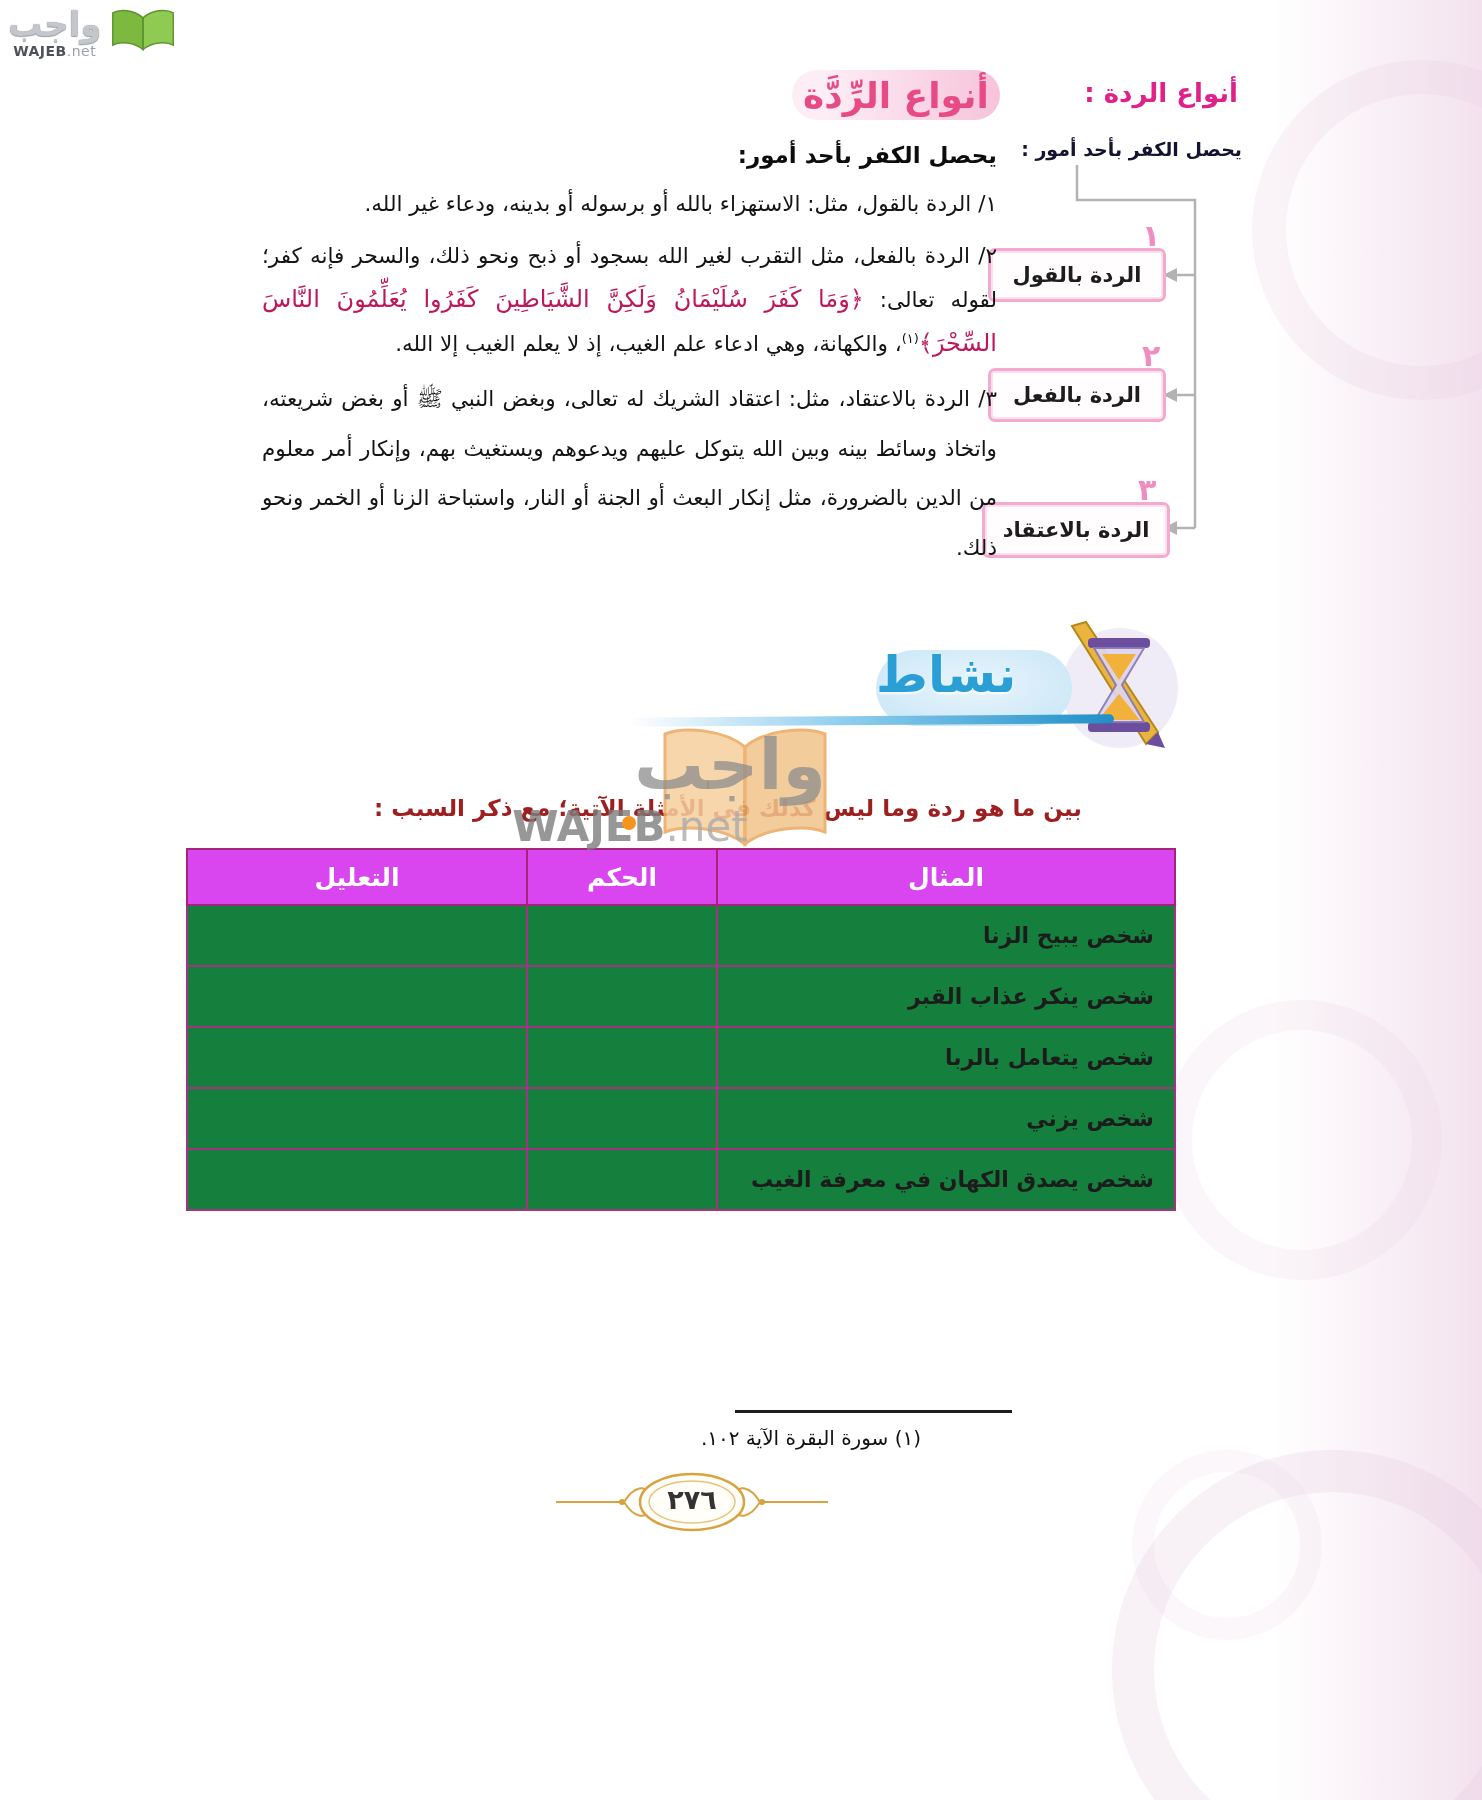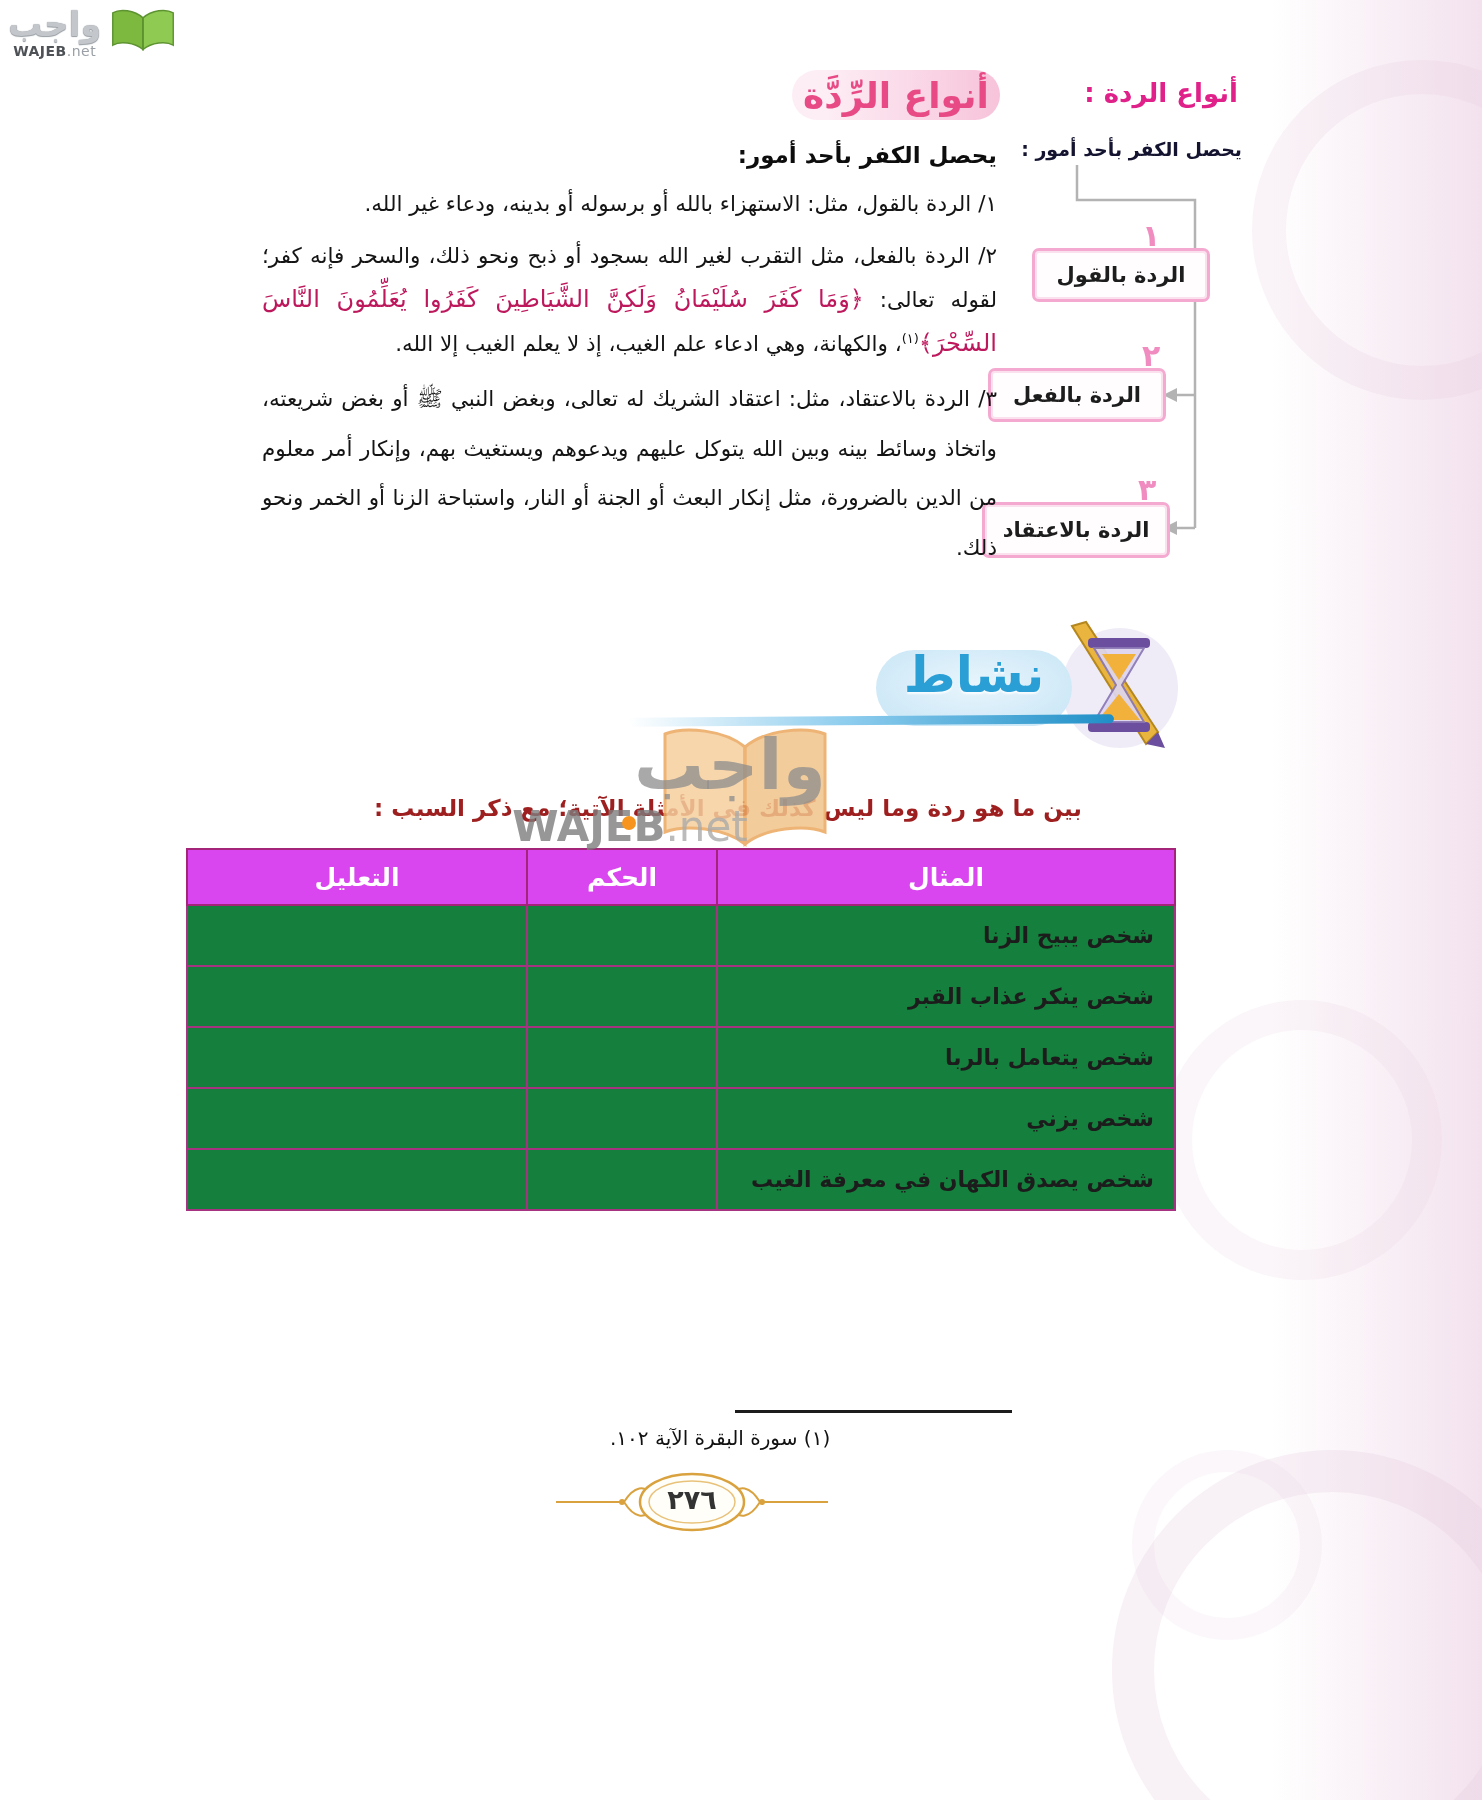--- a/index.html
+++ b/index.html
@@ -46,21 +46,21 @@
   .main-text { left:262px; top:142px; width:735px; direction:rtl; }
   .intro { font-size:23px; font-weight:bold; color:#0d0d0d; margin-bottom:14px; }
   .para { font-size:21.5px; line-height:2.05; text-align:justify; margin-bottom:8px; color:#141414; }
   .para.p3 { line-height:2.3; }
   .quran { color:#be185d; font-size:24px; line-height:1.6; }
   .fn-ref { font-size:13px; vertical-align:super; color:#111; }
 
   
   .act-bubble { left:876px; top:650px; width:196px; height:76px; border-radius:40px;
     background:radial-gradient(ellipse at 50% 45%, #e8f5fc, #c7e5f6); }
-  .act-label { left:876px; top:646px; width:196px; text-align:center;
+  .act-label { left:876px; top:646px; width:196px; text-align:left;
     font-size:50px; font-weight:bold; color:#2a9fd6; text-shadow:0 2px 2px rgba(255,255,255,.85); }
   .act-swoosh { left:628px; top:716px; width:486px; height:9px; border-radius:5px;
     background:linear-gradient(to left, #1f8fc7, #8ecdee 55%, rgba(142,205,238,0)); transform:rotate(-.4deg); }
   .act-instruction { left:300px; top:795px; width:782px; direction:rtl; text-align:right;
     font-size:23px; font-weight:bold; color:#9e1f1f; }
 
   
   .wm-ar { left:540px; top:724px; width:380px; text-align:center; z-index:2;
     font-size:70px; font-weight:bold; color:rgba(140,140,140,.75); }
   .wm-dot { left:622px; top:816px; width:14px; height:14px; border-radius:50%; background:#f7941d; z-index:3; }
@@ -71,21 +71,21 @@
   
   .tbl-wrap { left:186px; top:848px; width:988px; }
   table { width:100%; border-collapse:collapse; direction:rtl; table-layout:fixed; }
   th { background:#d946ef; color:#fff; font-size:25px; font-weight:bold; height:56px;
     border:2px solid #a32478; }
   td { border:2px solid #a63282; background:#15803d; height:61px; }
   td.example { font-weight:bold; font-size:22px; color:#1c1c1c; padding:0 20px; text-align:right; }
 
   
   .fn-divider { left:735px; top:1410px; width:277px; height:3px; background:#1c1c1c; }
-  .footnote { left:610px; top:1426px; width:402px; direction:rtl; text-align:left;
+  .footnote { left:610px; top:1426px; width:402px; direction:rtl; text-align:center;
     font-size:20px; color:#111; }
   .page-num { left:552px; top:1484px; width:280px; text-align:center;
     font-size:27px; font-weight:bold; color:#333; z-index:2; }
 </style>
 </head>
 <body>
 
 <div id="page">
 
   <div class="abs bg-right-band"></div>
@@ -113,21 +113,21 @@
     <polyline points="22,5 22,40 140,40 140,368" fill="none" stroke="#b3b3b3" stroke-width="2.5"></polyline>
     <line x1="140" y1="115" x2="122" y2="115" stroke="#b3b3b3" stroke-width="2.5"></line>
     <polygon points="108,115 122,108 122,122" fill="#b3b3b3"></polygon>
     <line x1="140" y1="235" x2="122" y2="235" stroke="#b3b3b3" stroke-width="2.5"></line>
     <polygon points="108,235 122,228 122,242" fill="#b3b3b3"></polygon>
     <line x1="140" y1="368" x2="122" y2="368" stroke="#b3b3b3" stroke-width="2.5"></line>
     <polygon points="108,368 122,361 122,375" fill="#b3b3b3"></polygon>
   </svg>
 
   <div class="abs type-num" style="left:1142px; top:218px;">١</div>
-  <div class="type-box" style="left:988px; top:248px; width:178px; height:54px;margin-left:44px;">
+  <div class="type-box" style="left:988px; top:248px; width:178px; height:54px;">
     <span>الردة بالقول</span>
   </div>
 
   <div class="abs type-num" style="left:1142px; top:338px;">٢</div>
   <div class="type-box" style="left:988px; top:368px; width:178px; height:54px;">
     <span>الردة بالفعل</span>
   </div>
 
   <div class="abs type-num" style="left:1138px; top:472px;">٣</div>
   <div class="type-box" style="left:982px; top:502px; width:188px; height:56px;">

